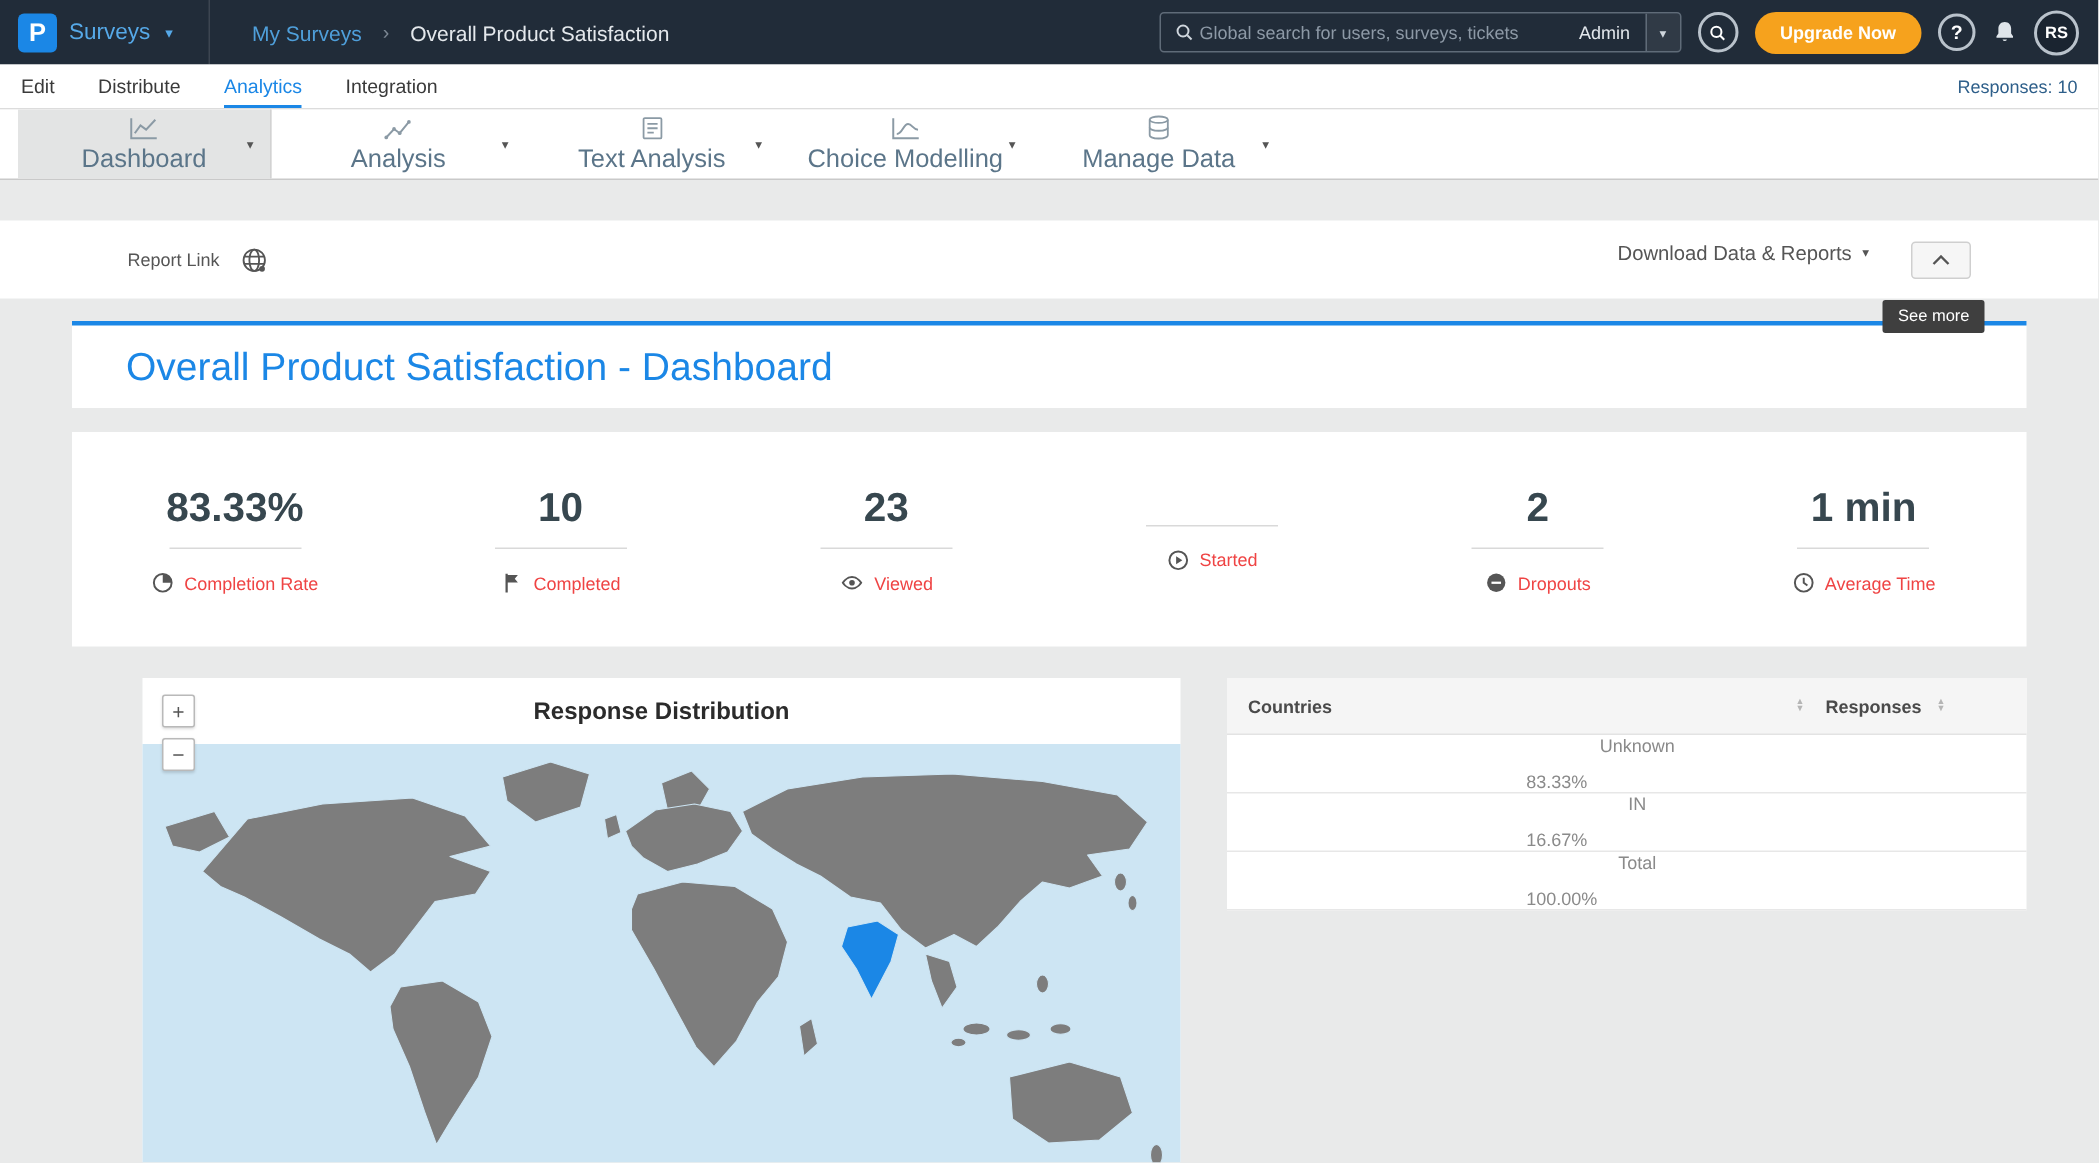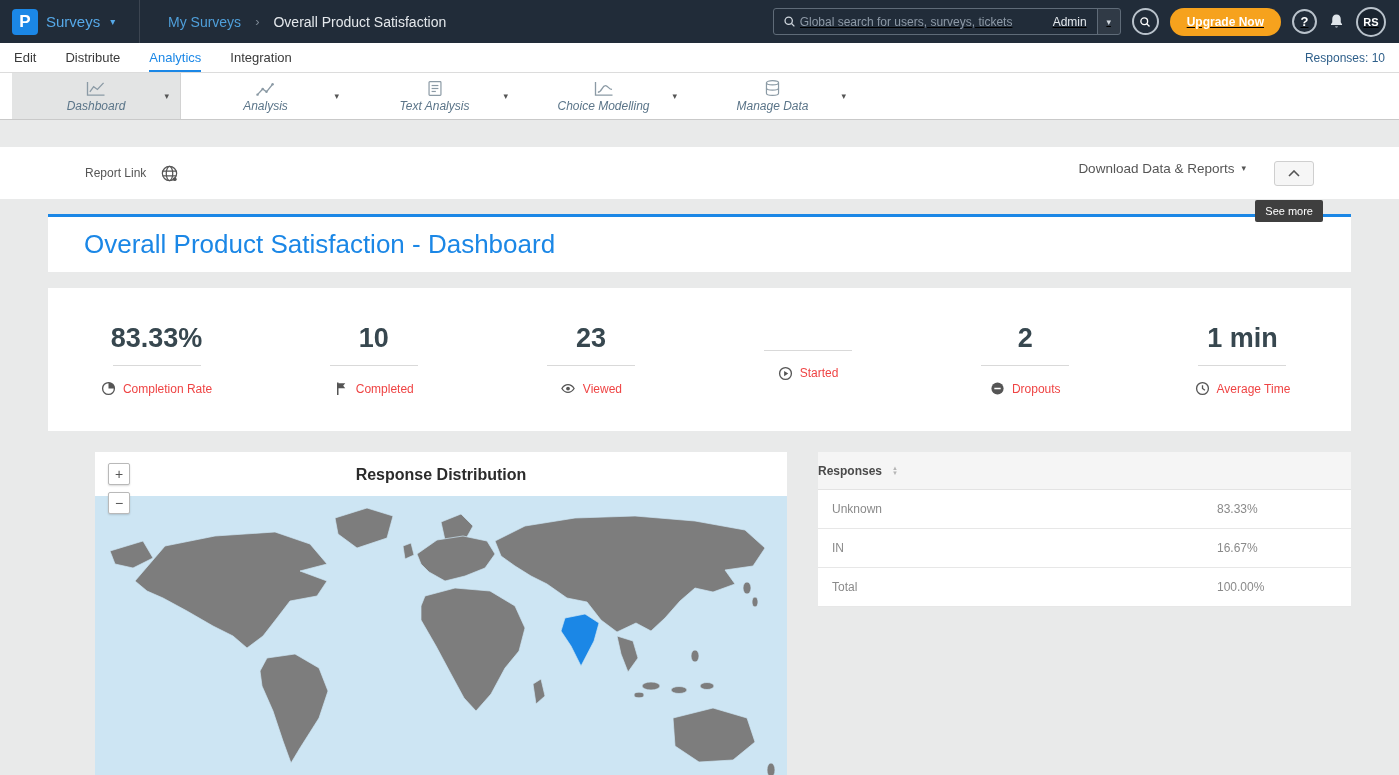--- a/index.html
+++ b/index.html
@@ -16,21 +16,21 @@
   
   .topbar{display:flex;align-items:center;height:43px;background:var(--topbar);}
   .brand{display:flex;align-items:center;gap:8px;width:140px;height:100%;padding:0 12px;border-right:1px solid rgba(255,255,255,.12);cursor:pointer;}
   .logo{width:26px;height:26px;border-radius:4px;background:var(--accent);color:#fff;font-weight:bold;font-size:17px;display:flex;align-items:center;justify-content:center;}
   .brand-name{color:#56a9e8;font-size:15px;}
   .brand .caret{color:#56a9e8;font-size:10px;margin-left:2px;}
   .breadcrumb{display:flex;align-items:center;gap:14px;margin-left:28px;}
   .crumb.link{color:#4f9fda;font-size:14px;text-decoration:none;cursor:pointer;}
   .crumb-sep{color:#7d8894;font-size:13px;}
   .crumb.current{color:#e4e8ec;font-size:14px;}
-  .topbar-right{margin-left:auto;display:flex;align-items:center;gap:11px;padding-right:13px;text-decoration:underline;}
+  .topbar-right{margin-left:auto;display:flex;align-items:center;gap:11px;padding-right:13px;}
   .global-search{display:flex;align-items:center;width:348px;height:27px;border:1px solid #5f6b78;border-radius:3px;overflow:hidden;}
   .search-glyph{color:#cfd6dd;padding:0 4px 0 9px;display:flex;}
   .global-search input{flex:1;background:transparent;border:0;outline:none;color:#cfd6dd;font-size:12px;}
   .global-search input::placeholder{color:#8d99a6;}
   .scope{color:#e2e7ec;font-size:12px;padding:0 10px;cursor:pointer;}
   .scope-caret{width:23px;height:100%;border:0;border-left:1px solid #5f6b78;background:rgba(255,255,255,.07);color:#cfd6dd;font-size:9px;cursor:pointer;}
   .circle-btn{width:27px;height:27px;border-radius:50%;border:2px solid #b9c2cb;background:transparent;color:#fff;display:flex;align-items:center;justify-content:center;cursor:pointer;}
   .upgrade{background:var(--orange);border:0;color:#fff;font-size:12px;font-weight:bold;padding:7px 17px;border-radius:15px;cursor:pointer;}
   .help-btn{font-size:13px;font-weight:bold;width:25px;height:25px;}
   .bell-btn{background:transparent;border:0;color:#dfe5ea;cursor:pointer;display:flex;}
@@ -39,21 +39,21 @@
   
   .subnav{display:flex;align-items:stretch;height:30px;background:#fff;border-bottom:1px solid #dcdcdc;padding-left:14px;gap:29px;}
   .subnav-item{display:flex;align-items:center;font-size:13px;color:#3a3a3a;cursor:pointer;}
   .subnav-item.active{color:var(--accent);box-shadow:inset 0 -2px 0 var(--accent);}
   .responses-counter{margin-left:auto;display:flex;align-items:center;padding-right:14px;font-size:12px;color:#2e5f8a;}
 
   
   .toolbar{display:flex;height:47px;background:#fff;border-bottom:1px solid #c9c9c9;padding-left:12px;}
   .tool-tab{position:relative;width:169px;display:flex;flex-direction:column;align-items:center;justify-content:center;gap:2px;cursor:pointer;color:#8b9aa5;}
   .tool-tab.active{background:#e3e4e4;border-right:1px solid #d2d2d2;}
-  .tool-tab .tab-label{font-size:12px;color:#5b7589;font-style:italic;}
+  .tool-tab .tab-label{font-size:17px;color:#5b7589;}
   .tool-tab .caret{position:absolute;right:11px;top:50%;transform:translateY(-50%);font-size:9px;color:#555;}
 
   
   .content{padding:0 48px;}
   .report-band{position:relative;margin:27px -48px 0;background:#fff;height:52px;display:flex;align-items:center;padding:0 85px;}
   .report-label{font-size:12px;color:#555;}
   .url-box{display:flex;align-items:center;margin-left:12px;width:282px;height:29px;background:#efefef;border:1px solid #e2e2e2;border-radius:3px;padding:0 8px;gap:6px;}
   .url-box input{flex:1;min-width:0;background:transparent;border:0;outline:none;font-family:"DejaVu Sans Mono",monospace;font-size:11px;color:#8f8f8f;}
   .link-ic{color:#777;display:flex;cursor:pointer;}
   .globe-btn{margin-left:14px;background:transparent;border:0;color:#555;cursor:pointer;display:flex;}
@@ -81,21 +81,21 @@
   .zoom-btn{width:22px;height:22px;background:#fff;border:1px solid #b9b9b9;border-radius:2px;font-size:14px;line-height:1;color:#555;cursor:pointer;box-shadow:0 1px 2px rgba(0,0,0,.15);}
 
   .table-panel{margin-left:31px;width:533px;background:#fff;}
   .thead{display:flex;height:38px;background:#f5f5f5;border-bottom:1px solid #e3e3e3;align-items:center;}
   .th{display:flex;align-items:center;font-size:12px;font-weight:bold;color:#4a4a4a;cursor:pointer;}
   .th.countries{flex:1;padding-left:14px;}
   .th.countries .sort{margin-left:auto;margin-right:14px;}
   .th.responses{width:134px;}
   .th.responses .sort{margin-left:10px;}
   .sort{display:flex;flex-direction:column;color:#b5b5b5;font-size:6px;line-height:5px;}
-  .trow{display:flex;height:39px;align-items:center;border-bottom:1px solid #e7e7e7;font-size:12px;color:#8a8a8a;}
+  .trow{display:flex;height:39px;align-items:center;border-bottom:1px solid #e7e7e7;font-size:12px;color:#8a8a8a;flex-direction:column;}
   .td.country{flex:1;padding-left:14px;}
   .td.resp{width:134px;}
 
   svg{display:block;}
 </style>
 </head>
 <body>
 
 <div class="page">
 
@@ -370,20 +370,27 @@
               <ellipse cx="676" cy="274" rx="4" ry="7"></ellipse>
             </g>
 
             <polygon points="470,122 490,118 504,127 499,145 486,170 476,150 466,135" fill="#1b87e6" stroke="#cde5f3" stroke-width="0.7"></polygon>
           </svg>
         </div>
       </div>
 
       <div class="table-panel">
         <div class="thead">
+          <div class="th countries">
+            <span>Countries</span>
+            <span class="sort">
+                <span>▲</span>
+                <span>▼</span>
+              </span>
+          </div>
           <div class="th responses">
             <span>Responses</span>
             <span class="sort">
                 <span>▲</span>
                 <span>▼</span>
               </span>
           </div>
         </div>
         <div class="trow">
           <span class="td country">Unknown</span>

